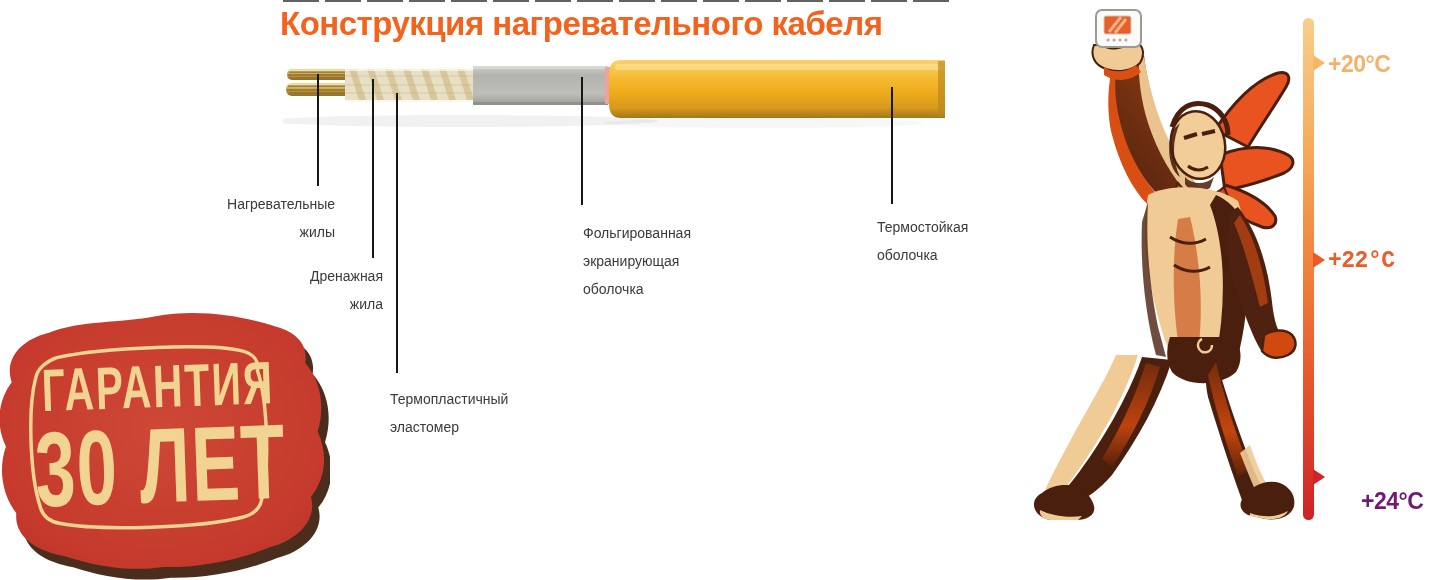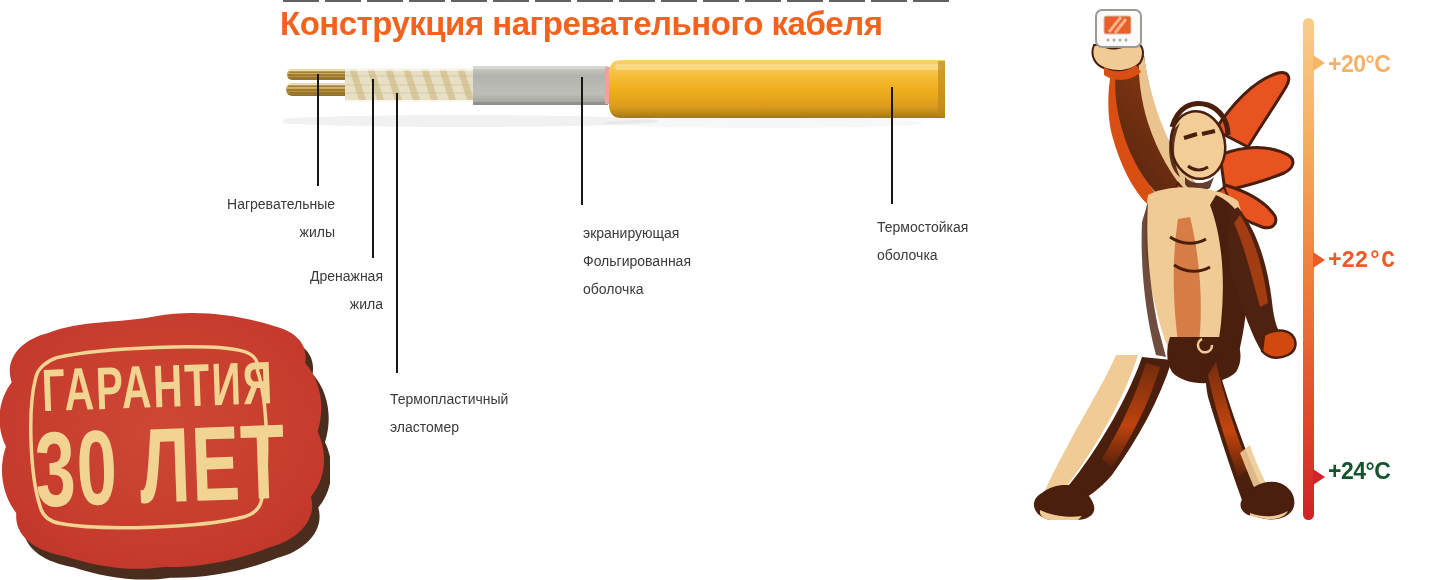--- a/index.html
+++ b/index.html
@@ -30,21 +30,21 @@
     border-top:8px solid transparent;border-bottom:8px solid transparent;
   }
   .tick.t20{top:55px;border-left:12px solid #F7B667;}
   .tick.t22{top:252px;border-left:12px solid #EB5A27;}
   .tick.t24{top:469px;border-left:12px solid #D2232A;}
   .temp-label{
     position:absolute;left:1328px;font-size:23px;font-weight:bold;letter-spacing:-0.5px;white-space:nowrap;
   }
   .temp-label.t20{top:51px;color:#F6B169;}
   .temp-label.t22{top:248px;color:#EC5B28;font-family:Liberation Mono, monospace;}
-  .temp-label.t24{top:458px;color:#14532d;}
+  .temp-label.t24{top:488px;color:#701a75;margin-left:33px;}
   svg{position:absolute;display:block;}
 </style>
 </head>
 <body>
 
 <div id="canvas">
 
   <div class="top-artifact"></div>
 
   <div class="title">Конструкция нагревательного кабеля</div>
@@ -126,22 +126,22 @@
   </div>
   <div class="lbl right" style="right:1072px;top:262px;">
     <span>Дренажная</span>
     <span>жила</span>
   </div>
   <div class="lbl" style="left:390px;top:385px;">
     <span>Термопластичный</span>
     <span>эластомер</span>
   </div>
   <div class="lbl" style="left:583px;top:219px;">
+    <span>Фольгированная</span>
     <span>экранирующая</span>
-    <span>Фольгированная</span>
     <span>оболочка</span>
   </div>
   <div class="lbl" style="left:877px;top:213px;">
     <span>Термостойкая</span>
     <span>оболочка</span>
   </div>
 
   <svg style="left:-6px;top:310px;" width="336" height="270" viewBox="0 0 336 270">
     <defs>
       <radialGradient id="redG" cx="0.5" cy="0.45" r="0.75">

